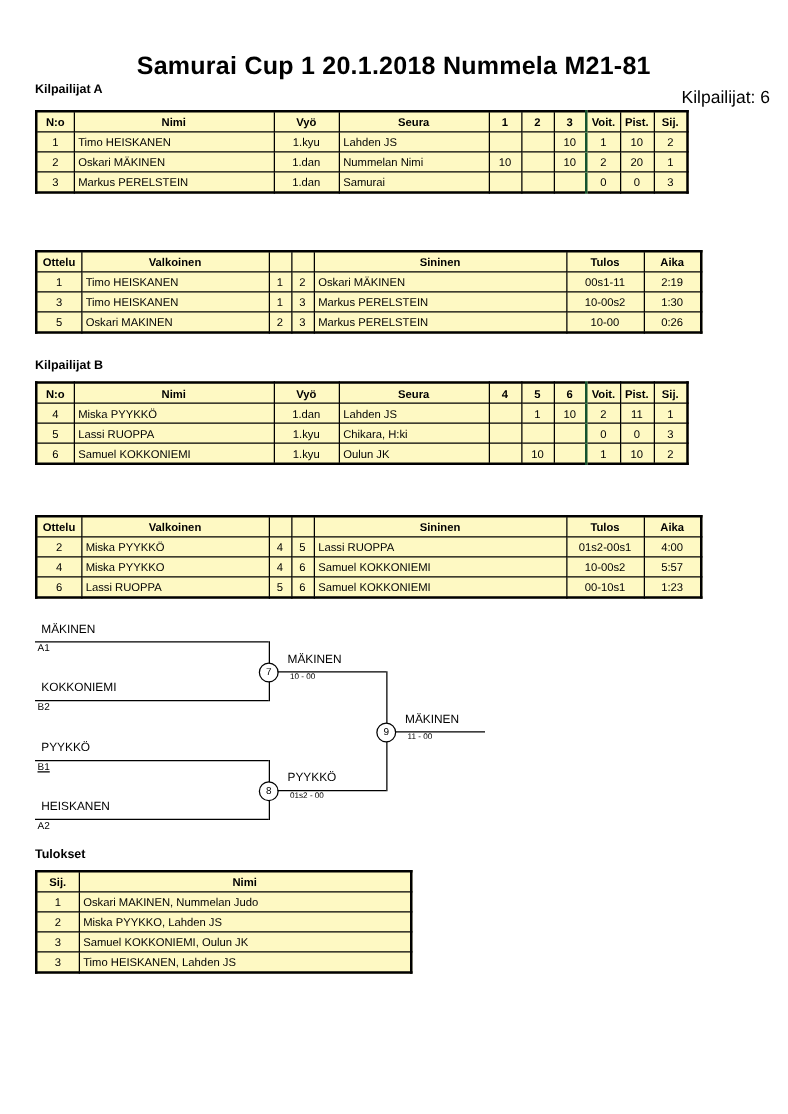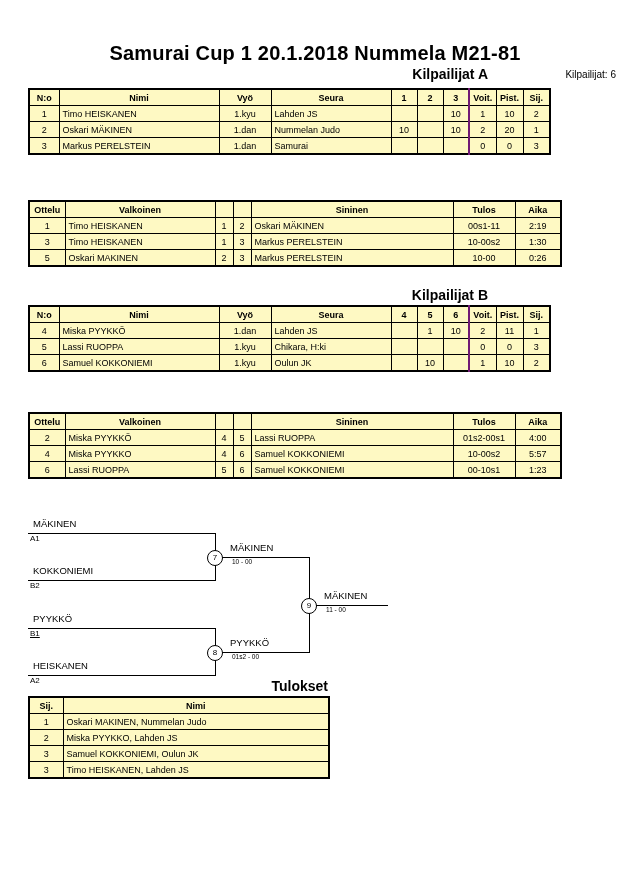--- a/index.html
+++ b/index.html
@@ -29,30 +29,30 @@
     width: 630px;
     text-align: center;
     font-size: 20px;
     font-weight: bold;
     letter-spacing: 0.2px;
   }
   .entrants-count {
     position: absolute;
     right: 14px;
     top: 69px;
+    font-size: 14px;
+    text-align: center;
+  }
+
+  
+  .caption {
+    position: absolute;
     font-size: 10px;
-    text-align: center;
-  }
-
-  
-  .caption {
-    position: absolute;
-    font-size: 14px;
     font-weight: bold;
-    text-align: right;
+    text-align: left;
   }
 
   
   table {
     position: absolute;
     border-collapse: collapse;
     font-size: 9px;
     background: #fef9c3;
     table-layout: fixed;
   }
@@ -67,21 +67,21 @@
     font-weight: normal;
     overflow: hidden;
     white-space: nowrap;
   }
   th {
     font-weight: bold;
     text-align: center;
   }
   td.c, th.c { text-align: center; }
   td.l, th.l { text-align: left; }
-  .thick-left { border-left: 2px solid #701a75; }
+  .thick-left { border-left: 2px solid #14532d; }
 
   
   .pool col.no    { width: 30px; }
   .pool col.nimi  { width: 160px; }
   .pool col.vyo   { width: 52px; }
   .pool col.seura { width: 120px; }
   .pool col.num   { width: 26px; }
   .pool col.res   { width: 27px; }
 
   
@@ -96,21 +96,20 @@
   
   .results col.sij  { width: 34px; }
   .results col.nimi { width: 266px; }
 
   
   .bracket {
     position: absolute;
     left: 0; top: 495px;
     width: 630px;
     height: 185px;
-    margin-top: 20px;
   }
   .bk-line {
     position: absolute;
     background: #000;
   }
   .bk-h { height: 1px; }
   .bk-v { width: 1px; }
   .bk-name {
     position: absolute;
     font-size: 9.5px;
@@ -185,21 +184,21 @@
         <td class="c"></td>
         <td class="c">10</td>
         <td class="c thick-left">1</td>
         <td class="c">10</td>
         <td class="c">2</td>
       </tr>
       <tr>
         <td class="c">2</td>
         <td class="l">Oskari MÄKINEN</td>
         <td class="c">1.dan</td>
-        <td class="l">Nummelan Judo</td>
+        <td class="l">Nummelan Nimi</td>
         <td class="c">10</td>
         <td class="c"></td>
         <td class="c">10</td>
         <td class="c thick-left">2</td>
         <td class="c">20</td>
         <td class="c">1</td>
       </tr>
       <tr>
         <td class="c">3</td>
         <td class="l">Markus PERELSTEIN</td>

